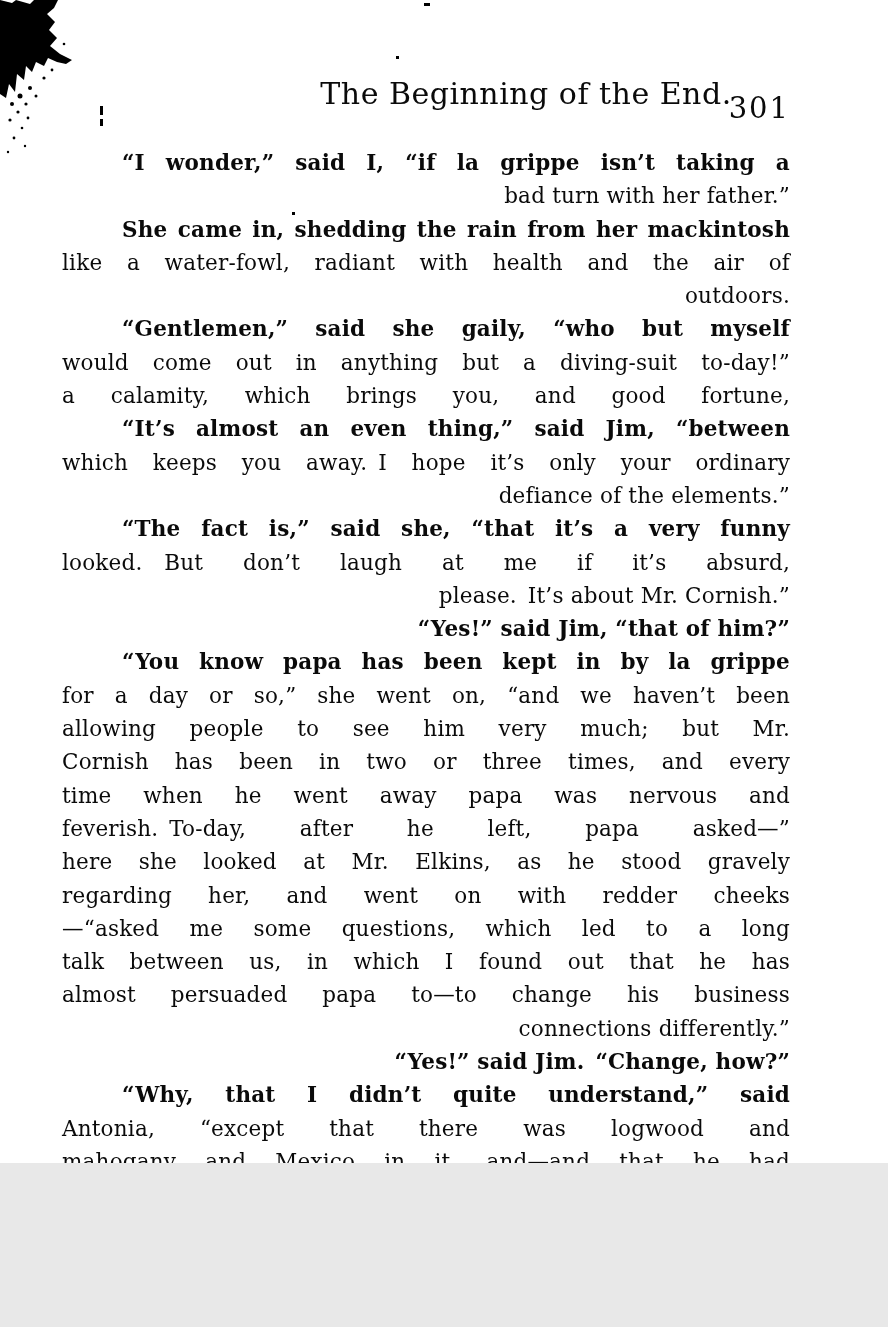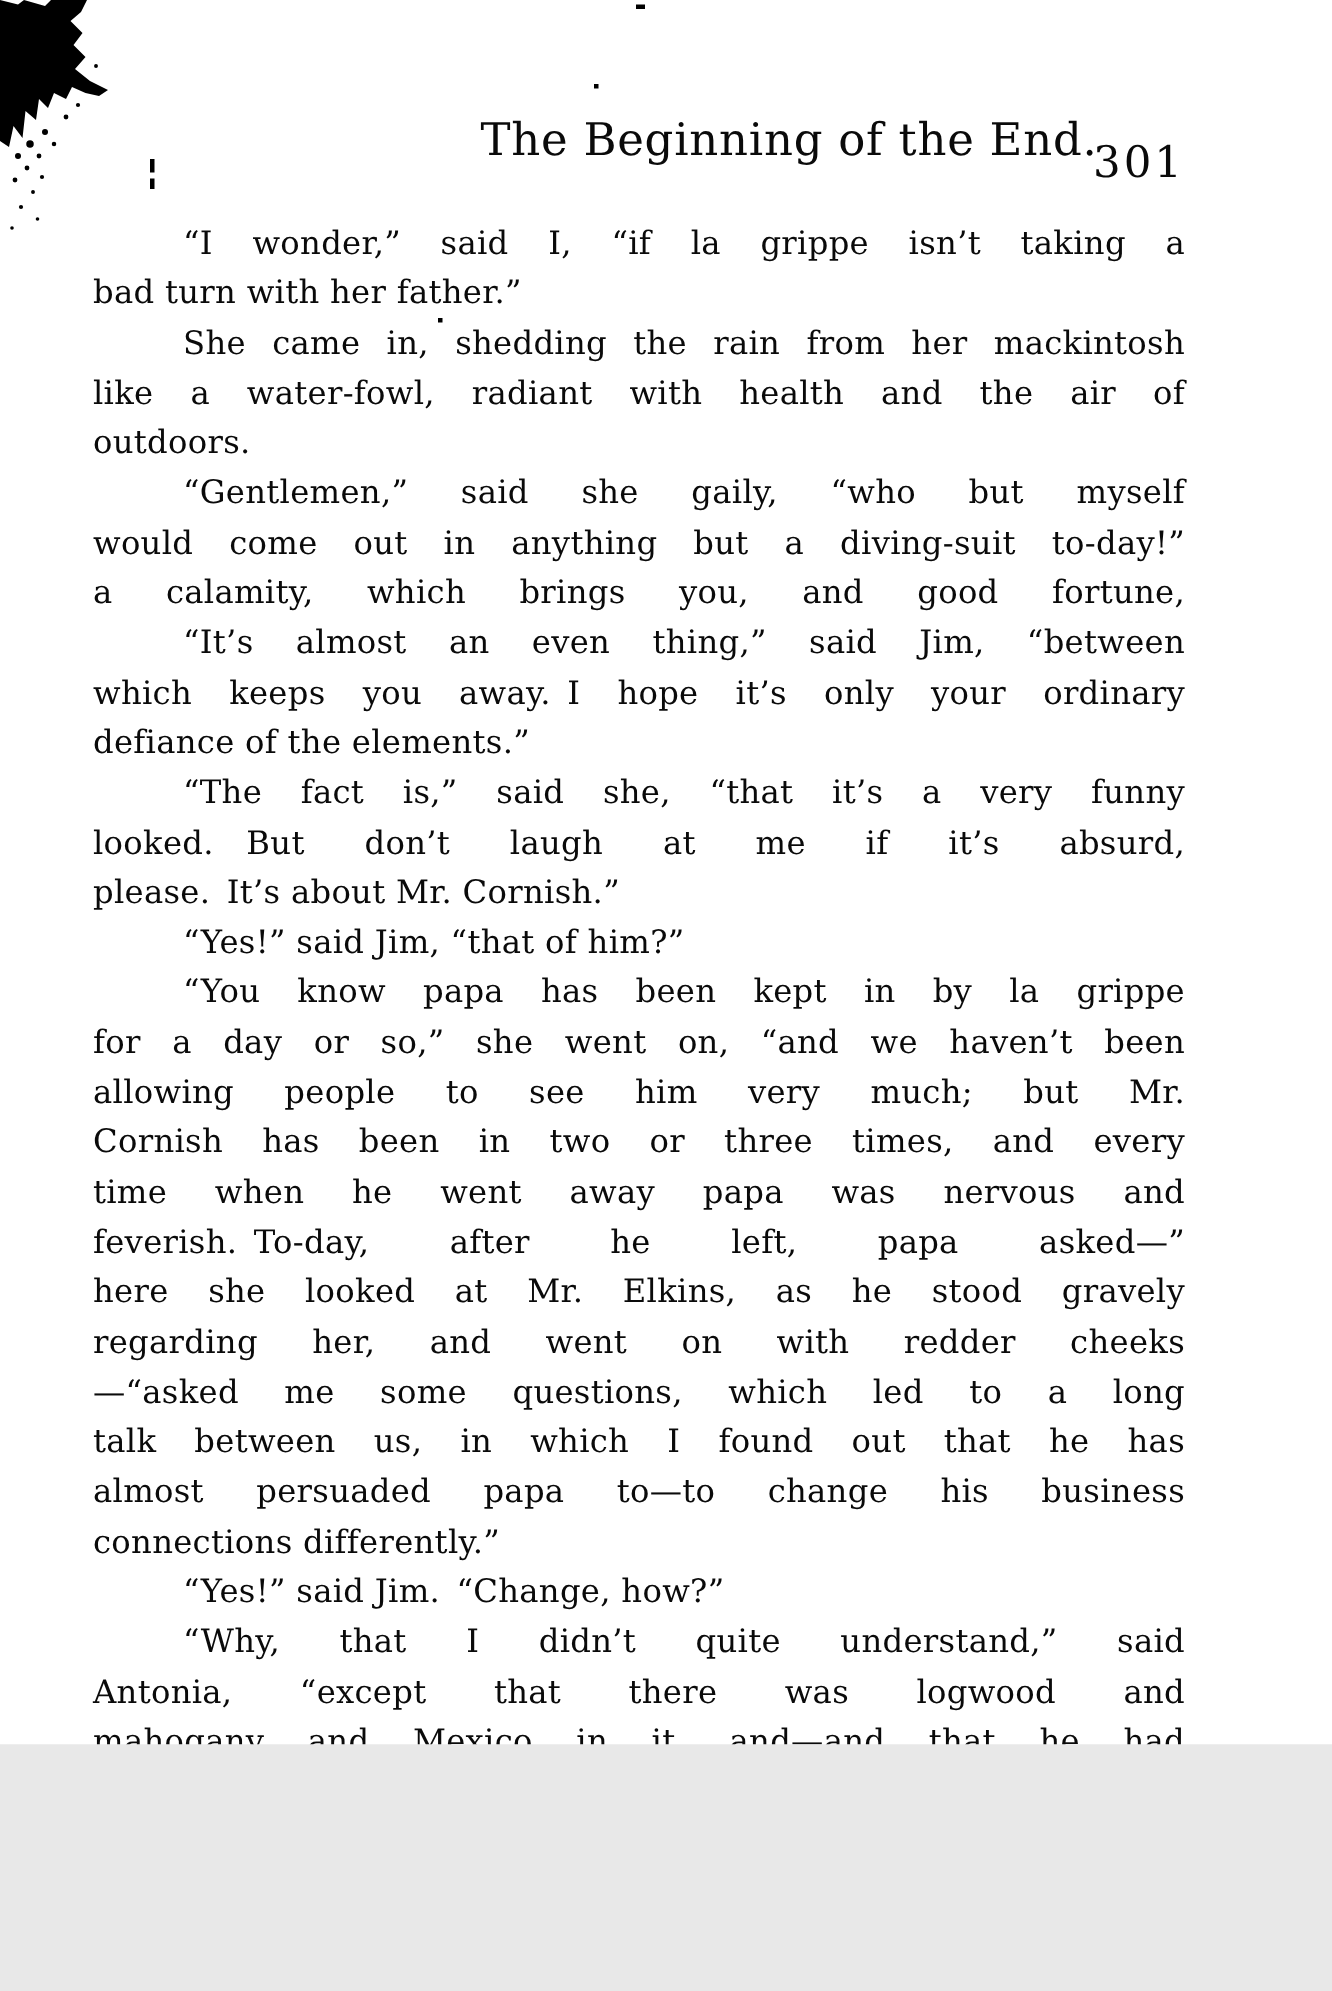--- a/index.html
+++ b/index.html
@@ -45,29 +45,30 @@
     position: absolute;
     top: 146px;
     left: 62px;
     width: 728px;
   }
   .line {
     font-size: 21.5px;
     line-height: 33.3px;
     height: 33.3px;
     white-space: normal;
-    text-align: left;
+    text-align: right;
     letter-spacing: 0.2px;
   }
   .line.just {
     text-align: justify;
     text-align-last: justify;
   }
   .line.indent {
     text-indent: 60px;
+    font-weight: bold;
   }
   .ink {
     position: absolute;
     fill: #000000;
   }
   .speck {
     position: absolute;
     background: #000000;
   }
 </style>

